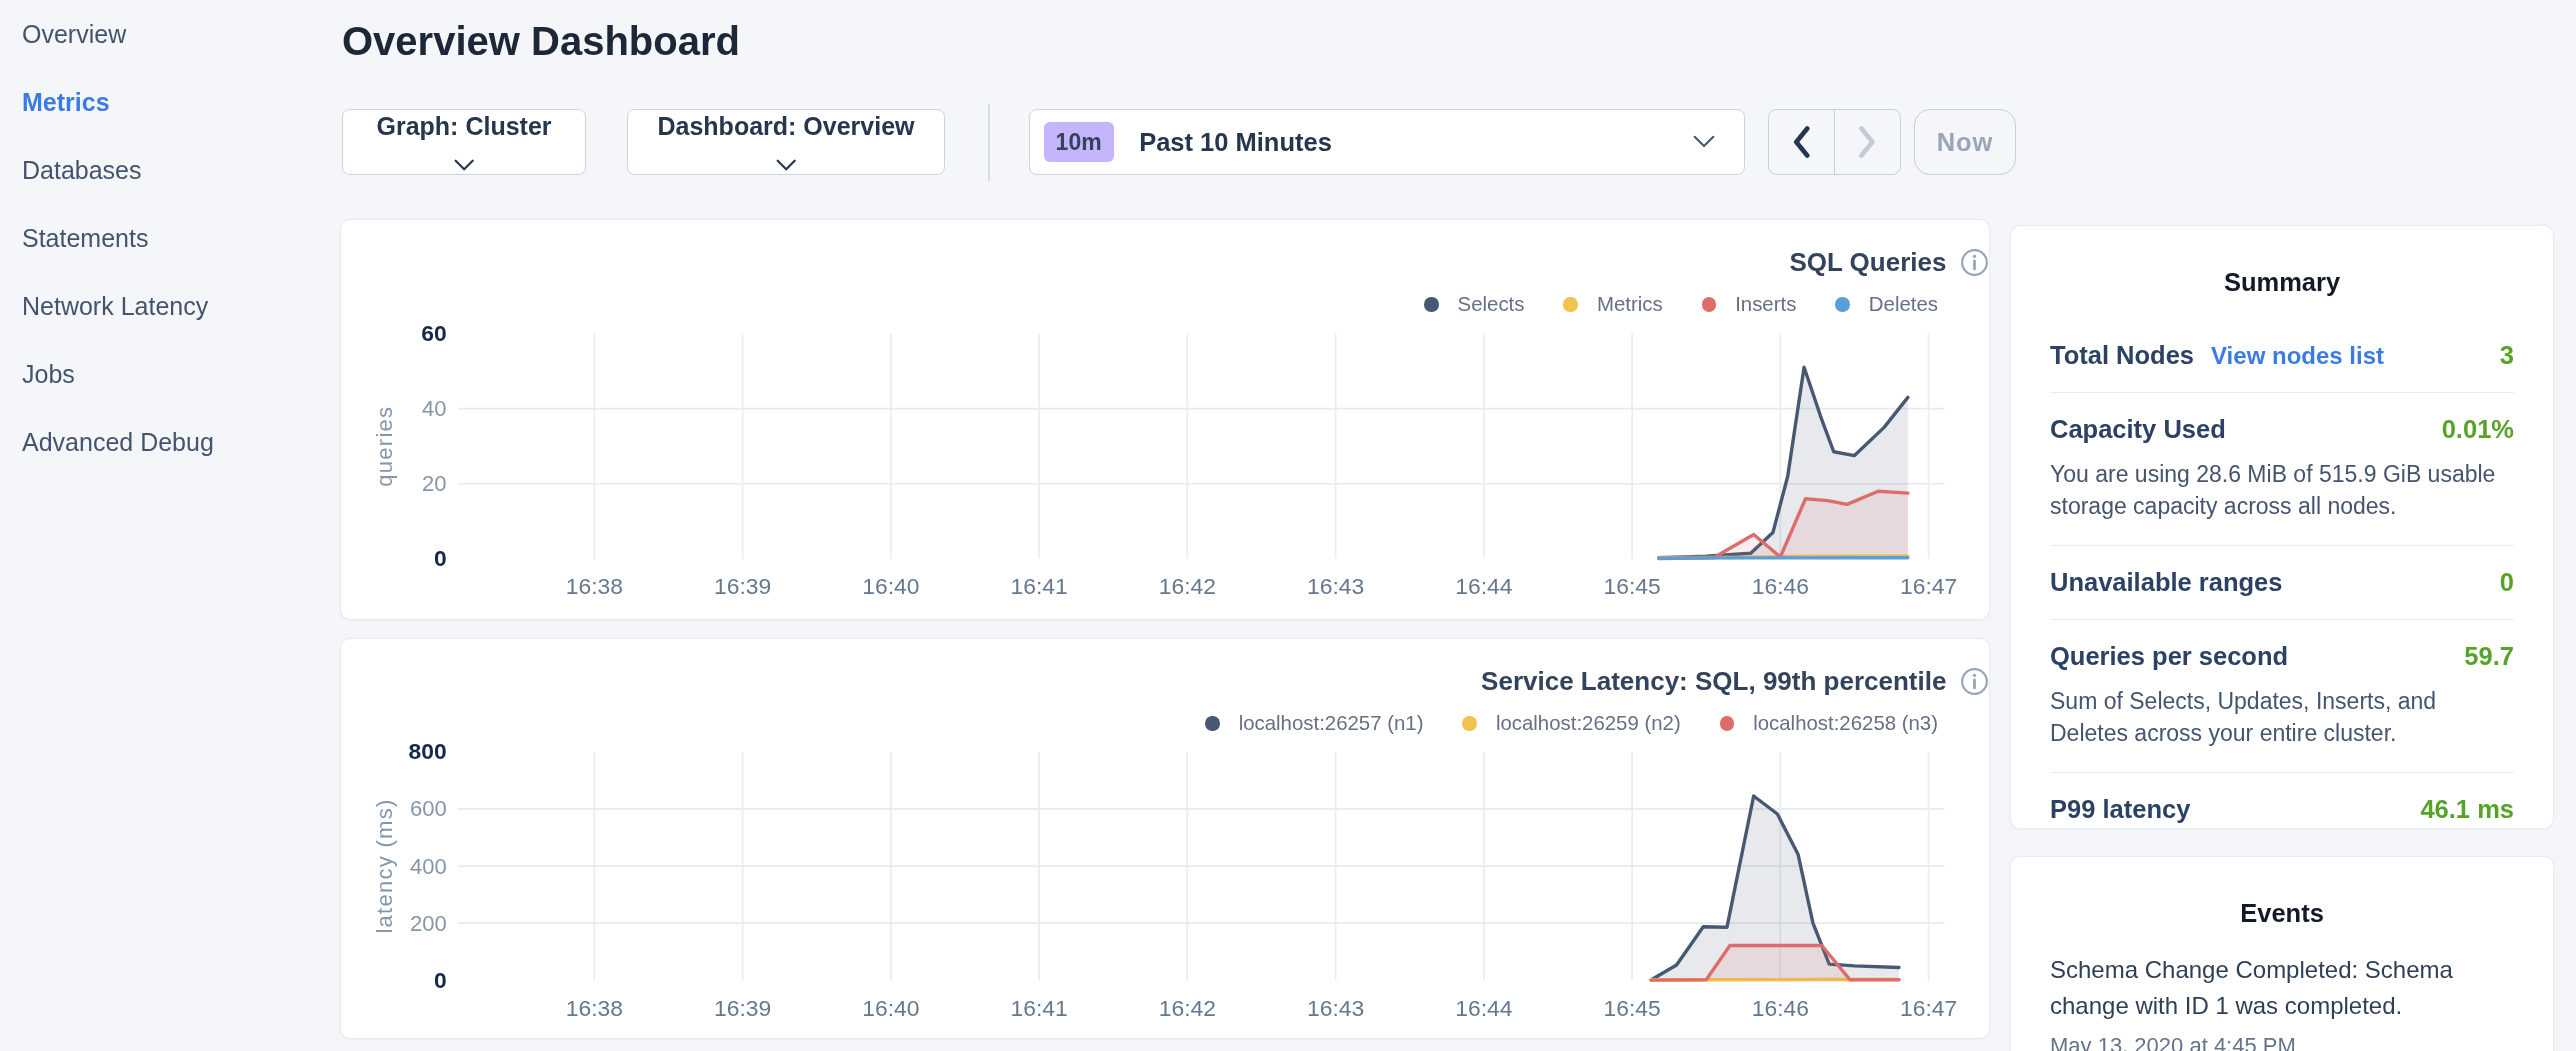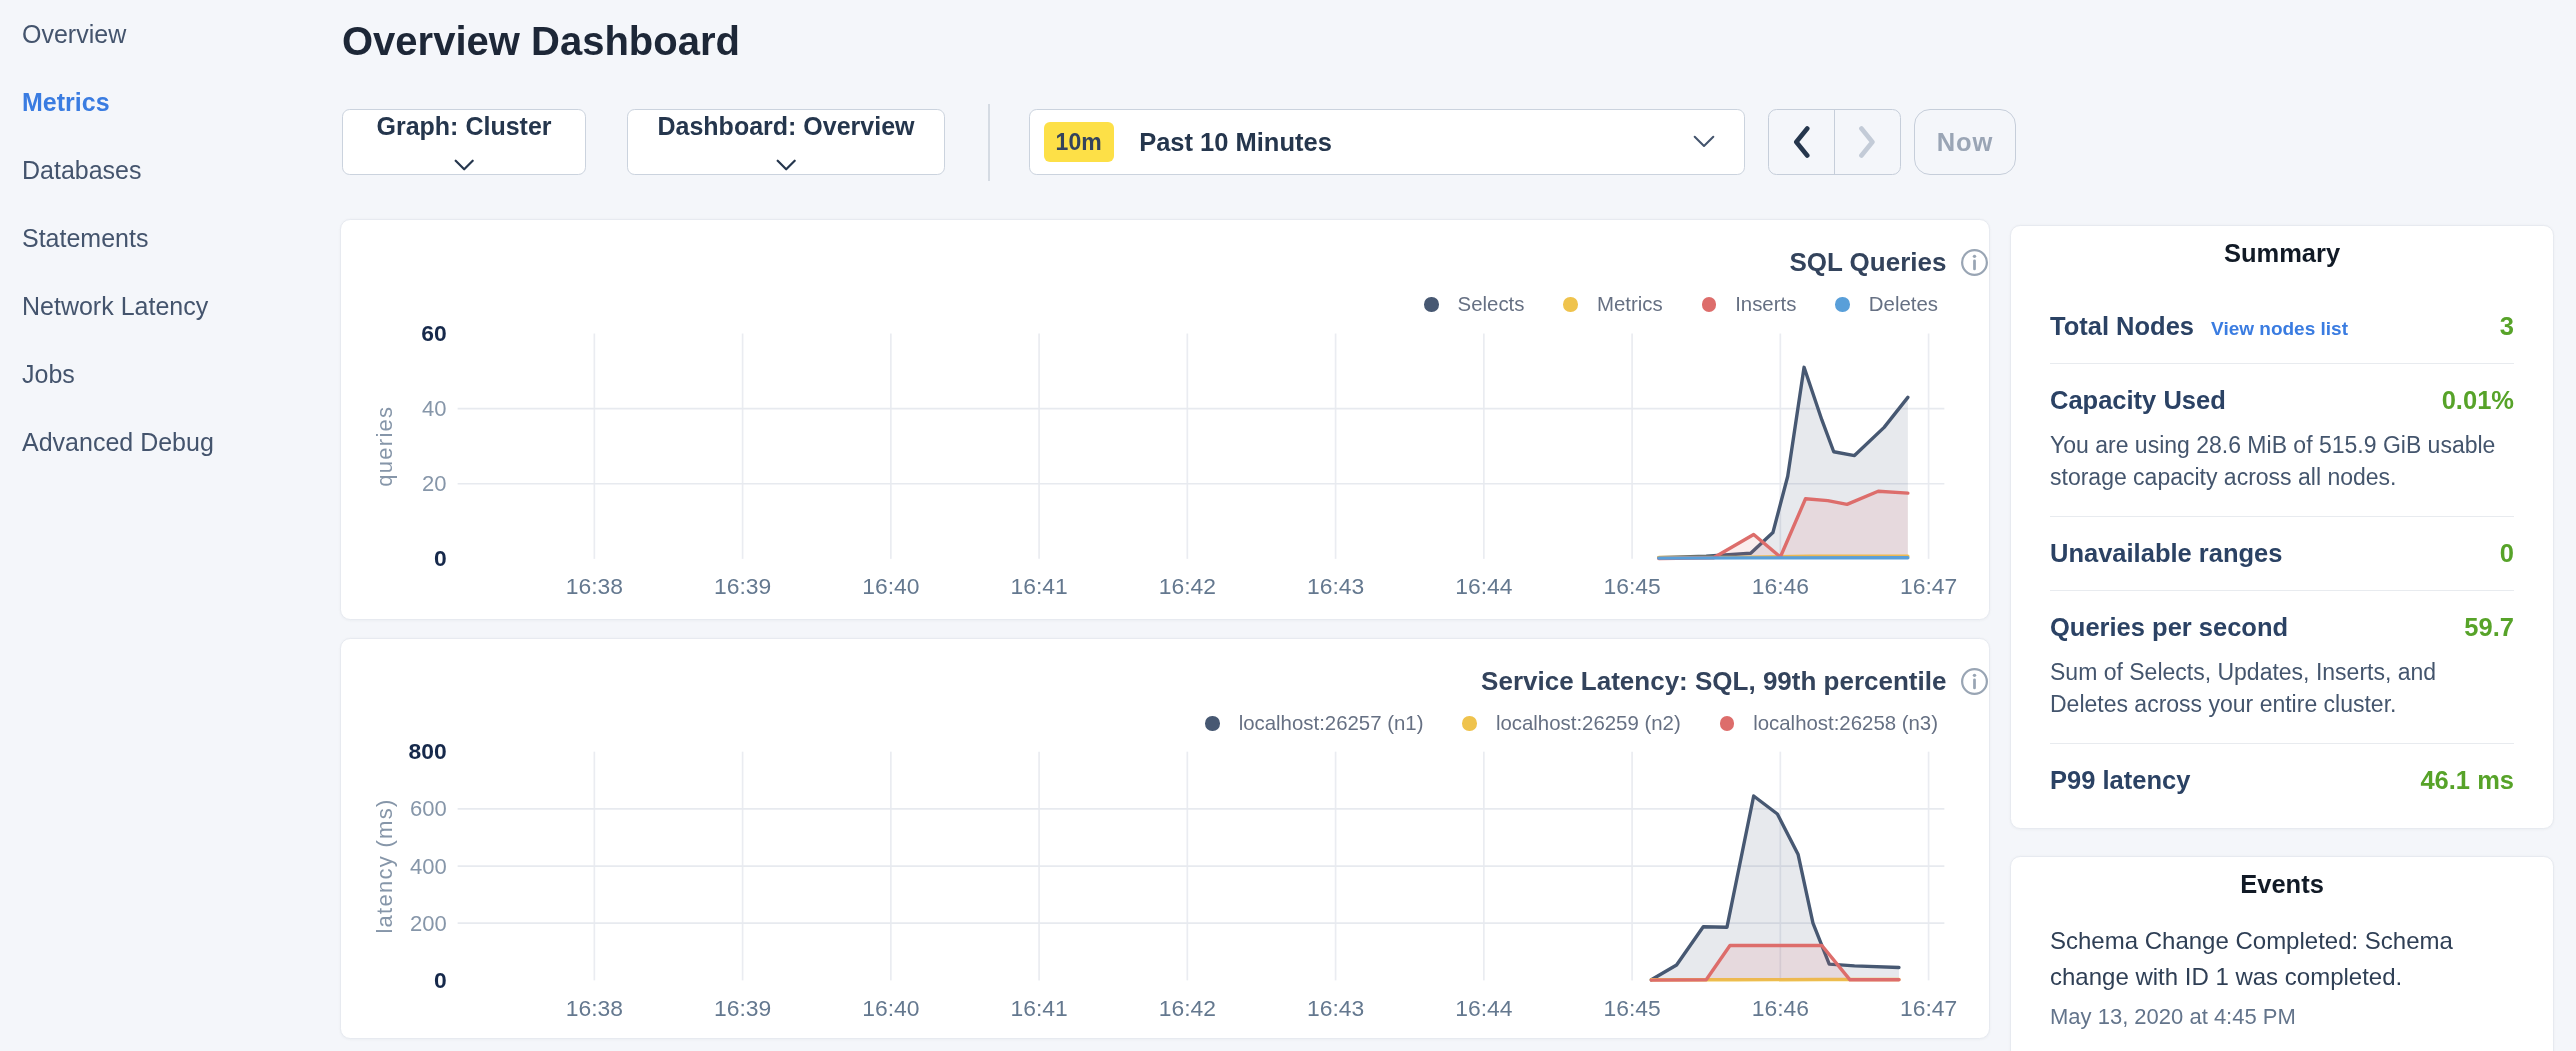--- a/index.html
+++ b/index.html
@@ -33,21 +33,21 @@
   .ctl-btn .chev { margin-top:3.4px; }
   #graph-dd { left:0; width:244px; }
   #dash-dd { left:285px; width:318px; }
   .vdivider { position:absolute; left:646px; top:-5.1px; width:1.7px; height:77px; background:#D5DBE3; }
   .time-sel {
     position:absolute; left:687px; top:0; width:716px; height:66px; background:#FFFFFF;
     border:1.7px solid #CBD3DE; border-radius:7.7px; display:flex; align-items:center;
     padding:0 29px 0 13.6px; cursor:pointer;
   }
   .time-badge {
-    background:#fde047; border-radius:6px; padding:6.8px 12px;
+    background:#c4b5fd; border-radius:6px; padding:6.8px 12px;
     font-size:23px; font-weight:700; color:#33435C;
   }
   .time-label { margin-left:25.5px; font-size:25.5px; font-weight:700; color:#25364D; flex:1; }
   .arrow-group {
     position:absolute; left:1426px; top:0; width:133px; height:66px;
     border:1.7px solid #C6CEDA; border-radius:8.5px; display:flex;
   }
   .arrow-half { flex:1; display:flex; align-items:center; justify-content:center; cursor:pointer; }
   .arrow-half.prev { border-right:1.7px solid #C6CEDA; }
   .now-btn {
@@ -84,28 +84,29 @@
   .hgrid { stroke:#E7EAEF; stroke-width:2; }
   .tick-label { font-size:26px; fill:#8696A9; }
   .tick-label.bold { font-weight:700; fill:#16294B; font-size:27px; }
   .x-label { font-size:27px; fill:#64788F; }
   .axis-title { font-size:26px; fill:#8696A9; letter-spacing:1.5px; }
   svg text { font-family:"Liberation Sans", sans-serif; }
 
   
   .panel-heading {
     text-align:center; font-size:25.5px; font-weight:700; color:#111A26;
-    padding-top:13px;
+    padding-top:28px;
+    margin-top:14px;
   }
   .summary-body { padding:22px 39px 0 39px; }
   .sum-section { padding:22px 0; border-bottom:1.7px solid #E8EBEF; }
   .sum-section:last-child { border-bottom:none; }
   .sum-row { display:flex; align-items:baseline;text-align:right; }
   .sum-label { font-size:25.5px; font-weight:700; color:#2B4264; }
-  .sum-link { font-size:19px; font-weight:700; color:#3A7CE1; margin-left:17px; cursor:pointer; }
+  .sum-link { font-size:24px; font-weight:700; color:#3A7CE1; margin-left:17px; cursor:pointer; }
   .sum-value { margin-left:auto; font-size:25.5px; font-weight:700; color:#57A329; }
   .sum-desc { margin-top:13.6px; font-size:23px; color:#44556D; line-height:1.42; }
 
   
   .events-body { padding:24px 39px 0 39px; }
   .event-msg { font-size:24px; color:#2F3F55; line-height:1.5; }
   .event-time { margin-top:8.5px; font-size:22px; color:#63748B; }
 </style>
 </head>
 <body>

